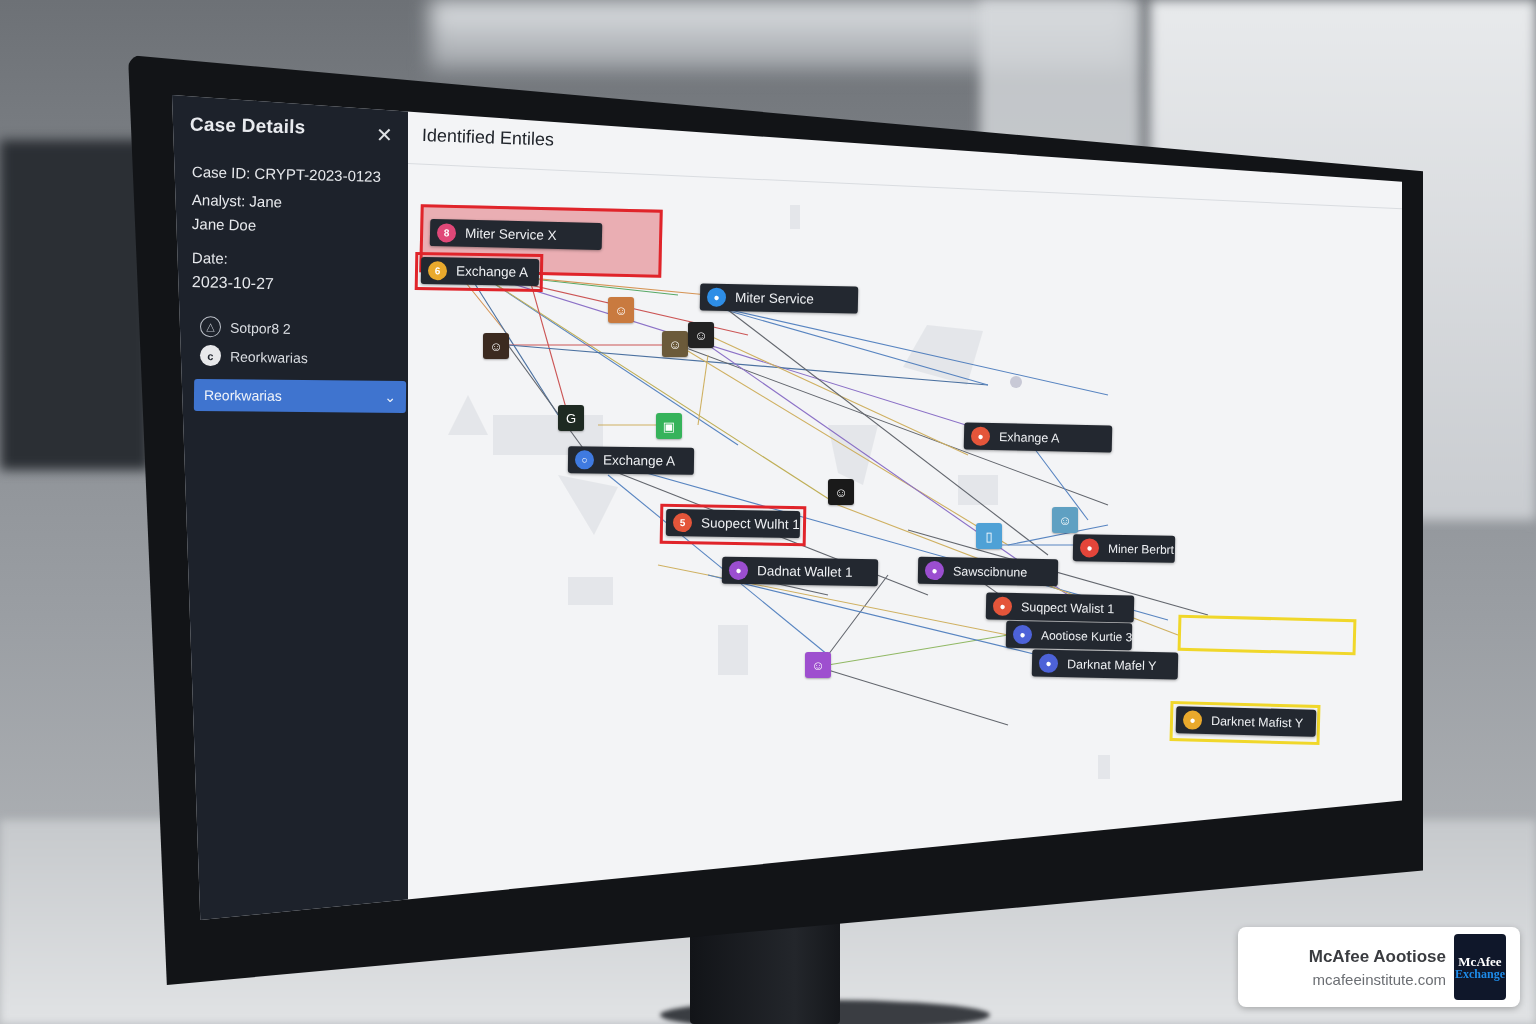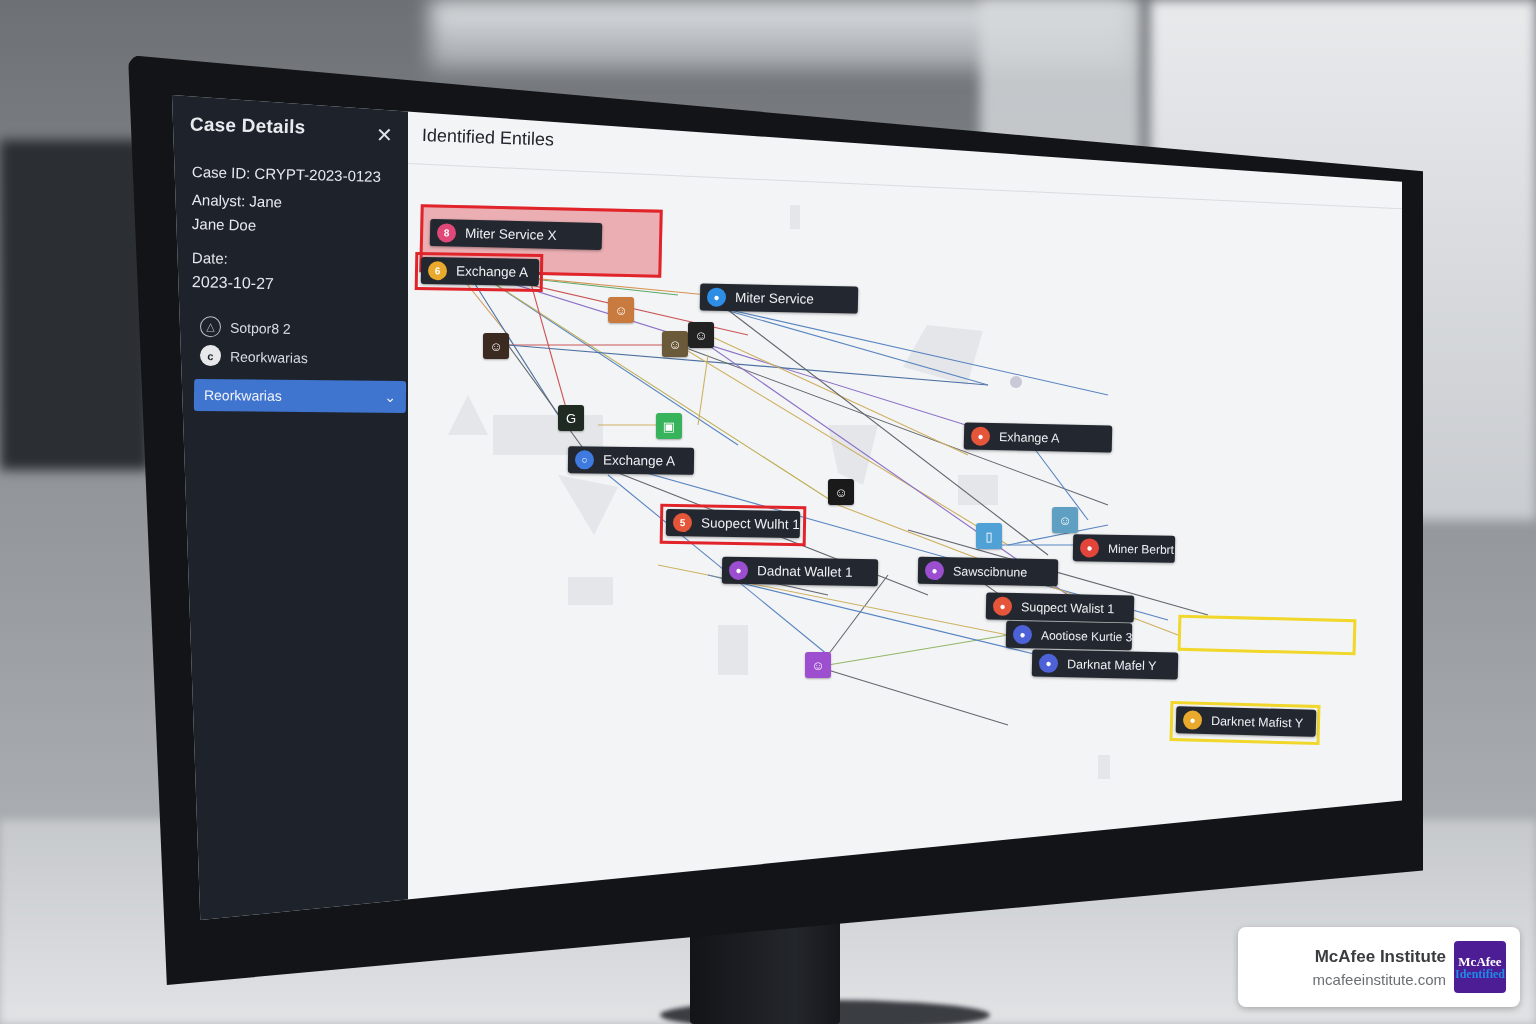--- a/index.html
+++ b/index.html
@@ -72,21 +72,21 @@
   .tile { position:absolute; width: 26px; height: 26px; border-radius: 3px; display:flex; align-items:center; justify-content:center; font-size: 13px; color:#fff; box-shadow: 0 1px 2px rgba(0,0,0,.3); cursor:pointer; }
 
   
   .brand {
     position:absolute; left: 1238px; top: 927px; width: 282px; height: 80px; background:#fff;
     border-radius: 8px; box-shadow: 0 2px 6px rgba(0,0,0,.25); display:flex; align-items:center; justify-content:flex-end; padding-right: 14px; gap: 8px;
   }
   .brand-text { text-align:right; }
   .brand-name { font-size: 17px; font-weight: 700; color:#3a3c40; }
   .brand-url { font-size: 15px; color:#6b6e73; margin-top: 4px; }
-  .brand-logo { width: 52px; height: 52px; background:#4c1d95; border-radius: 4px; display:flex; flex-direction:column; align-items:center; justify-content:center; font-family: "Liberation Serif", serif; font-weight:700; line-height: 1; }
+  .brand-logo { width: 52px; height: 66px; background:#0f172a; border-radius: 4px; display:flex; flex-direction:column; align-items:center; justify-content:center; font-family: "Liberation Serif", serif; font-weight:700; line-height: 1; }
   .brand-logo .l1 { color:#fff; font-size: 13px; }
   .brand-logo .l2 { color:#1e8be8; font-size: 12px; }
 </style>
 </head>
 <body>
 
 <div class="bg-light"></div>
 <div class="bg-window bg-w1"></div>
 <div class="bg-window bg-w2"></div>
 <div class="bg-window bg-w3"></div>
@@ -247,20 +247,20 @@
     <div class="tile" style="left:420px;top:384px;background:#1a1a1a">☺</div>
     <div class="tile" style="left:568px;top:428px;background:#4fa1d6">▯</div>
     <div class="tile" style="left:644px;top:412px;background:#5fa0c2">☺</div>
     <div class="tile" style="left:397px;top:557px;background:#9e4fcf">☺</div>
 
   </section>
 </div>
 
 <div class="brand">
   <div class="brand-text">
-    <div class="brand-name">McAfee Institute</div>
+    <div class="brand-name">McAfee Aootiose</div>
     <div class="brand-url">mcafeeinstitute.com</div>
   </div>
   <div class="brand-logo">
     <span class="l1">McAfee</span>
-    <span class="l2">Identified</span>
+    <span class="l2">Exchange</span>
   </div>
 </div>
 
 </body></html>

